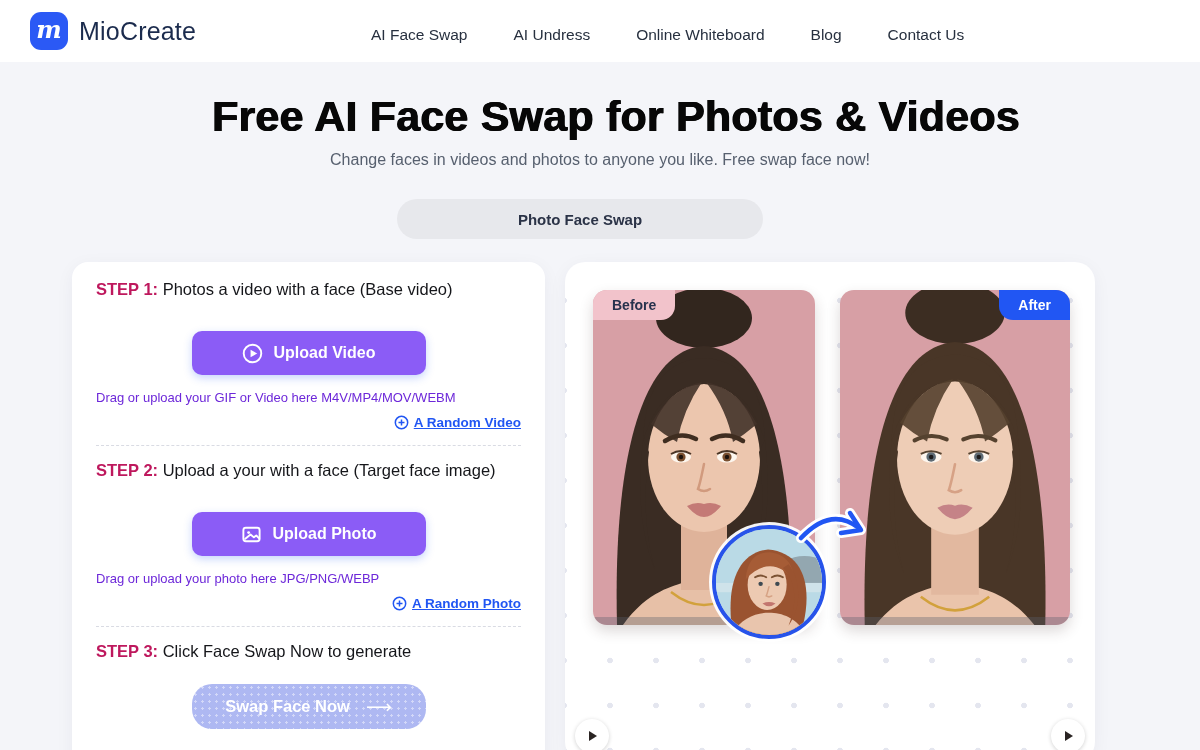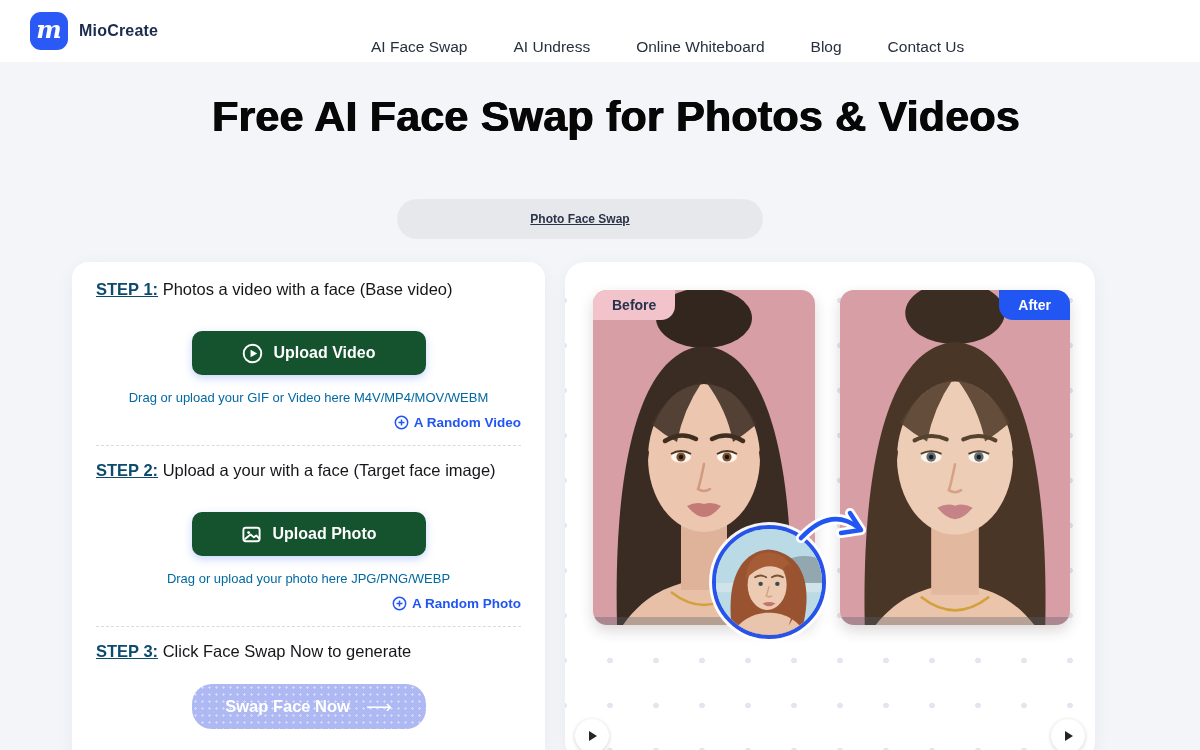--- a/index.html
+++ b/index.html
@@ -5,42 +5,42 @@
   * { margin:0; padding:0; box-sizing:border-box; }
   html,body { width:1200px; height:750px; }
   body { font-family:"Liberation Sans", sans-serif; background:#f4f5f9; }
   .stage { position:relative; width:1200px; height:750px; overflow:hidden; background:#f4f5f9; }
 
   
   .header { position:absolute; top:0; left:0; width:1200px; height:62px; background:#ffffff; display:flex; align-items:center; padding-left:30px; z-index:5; }
   .brand { display:flex; align-items:center; gap:11px; cursor:pointer; }
   .logo-box { width:38px; height:38px; border-radius:11px; background:#2b59f5; display:flex; align-items:center; justify-content:center; }
   .logo-m { font-family:"DejaVu Serif", serif; font-style:italic; font-weight:700; color:#fff; font-size:24px; line-height:1; transform:translateY(-1px); }
-  .brand-name { font-size:16px; font-weight:700; color:#1b2b4d; letter-spacing:0.2px; }
-  .nav { position:absolute; left:371px; top:16px; height:62px; display:flex; align-items:center; gap:46px;text-align:center; }
+  .brand-name { font-size:25px; font-weight:400; color:#1b2b4d; letter-spacing:0.2px; }
+  .nav { position:absolute; left:371px; top:4px; height:62px; display:flex; align-items:center; gap:46px;text-align:center; }
   .nav a { text-decoration:none; color:#27303f; font-size:15.5px; font-weight:500; cursor:pointer; white-space:nowrap; }
 
   
   .hero-title { position:absolute; top:92px; left:16px; width:1200px; text-align:center;
     font-size:43px; font-weight:900; color:#070707; letter-spacing:0.2px;
     text-shadow:0.6px 0 0 #070707, -0.6px 0 0 #070707; }
   .hero-sub { position:absolute; top:151px; left:0; width:1200px; text-align:center; font-size:16px; color:#57606f; }
 
   .toggle { position:absolute; top:199px; left:397px; width:366px; height:40px; background:#e7e8ec; border-radius:999px; display:flex; align-items:center; padding:3px; }
-  .tab { border:none; background:transparent; border-radius:999px; font-family:inherit; font-size:12px; font-weight:700; color:#2b3347; cursor:pointer; height:34px; flex:1;text-decoration:underline; }
+  .tab { border:none; background:transparent; border-radius:999px; font-family:inherit; font-size:15px; font-weight:700; color:#2b3347; cursor:pointer; height:34px; flex:1; }
   .tab.active { background:#2156f3; color:#ffffff; height:36px; box-shadow:0 2px 6px rgba(33,86,243,.35); }
 
   
   .card-left { position:absolute; left:72px; top:262px; width:473px; height:620px; background:#ffffff; border-radius:16px; box-shadow:0 4px 18px rgba(25,35,70,.05); padding:14px 24px 20px; }
   .step-head { font-size:16.5px; color:#15161a; font-weight:500; margin-top:4px; }
-  .step-label { color:#0c4a6e; font-weight:700;text-decoration:underline; }
-  .upload-btn { display:flex; align-items:center; justify-content:center; gap:11px; width:234px; height:44px; margin:32px auto 0; background:#14532d; border:none; border-radius:10px; color:#fff; font-family:inherit; font-size:16px; font-weight:700; cursor:pointer; box-shadow:0 3px 8px rgba(33,86,243,.25); }
-  .hint { margin-top:15px; text-align:center; font-size:13px; color:#0369a1; }
+  .step-label { color:#be185d; font-weight:700; }
+  .upload-btn { display:flex; align-items:center; justify-content:center; gap:11px; width:234px; height:44px; margin:32px auto 0; background:#8b5cf6; border:none; border-radius:10px; color:#fff; font-family:inherit; font-size:16px; font-weight:700; cursor:pointer; box-shadow:0 3px 8px rgba(33,86,243,.25); }
+  .hint { margin-top:15px; font-size:13px; color:#6d28d9; }
   .random-row { margin-top:10px; display:flex; justify-content:flex-end; align-items:center; gap:5px; color:#2156f3; font-size:13.5px; font-weight:600; cursor:pointer; }
-  .random-row span.lnk { }
+  .random-row span.lnk { text-decoration:underline; }
   .divider { border-top:1px dashed #d9dbe3; margin-top:15px; }
   .step-head.mt { margin-top:15px; }
   .swap-btn { display:flex; align-items:center; justify-content:center; gap:16px; width:234px; height:45px; margin:23px auto 0; border:none; border-radius:20px; background-color:#aeb8f2;
     background-image:radial-gradient(rgba(255,255,255,.45) 1px, transparent 1.4px); background-size:7px 7px;
     color:#ffffff; font-family:inherit; font-size:16.5px; font-weight:700; cursor:pointer; }
   .swap-arrow { font-size:18px; font-weight:400; }
 
   
   .card-right { position:absolute; left:565px; top:262px; width:530px; height:500px; background:#ffffff; border-radius:20px; box-shadow:0 4px 18px rgba(25,35,70,.05);
     background-image:radial-gradient(circle, #e4e6ef 2.6px, transparent 3.1px); background-size:46px 45px; background-position:22px 16px; }
@@ -74,20 +74,21 @@
     <nav class="nav">
       <a>AI Face Swap</a>
       <a>AI Undress</a>
       <a>Online Whiteboard</a>
       <a>Blog</a>
       <a>Contact Us</a>
     </nav>
   </header>
 
   <h1 class="hero-title">Free AI Face Swap for Photos &amp; Videos</h1>
+  <p class="hero-sub">Change faces in videos and photos to anyone you like. Free swap face now!</p>
 
   <div class="toggle">
     <button class="tab">Photo Face Swap</button>
   </div>
 
   <section class="card-left">
 
     <div class="step-head">
       <span class="step-label">STEP 1:</span><span> Photos a video with a face (Base video)</span>
     </div>

